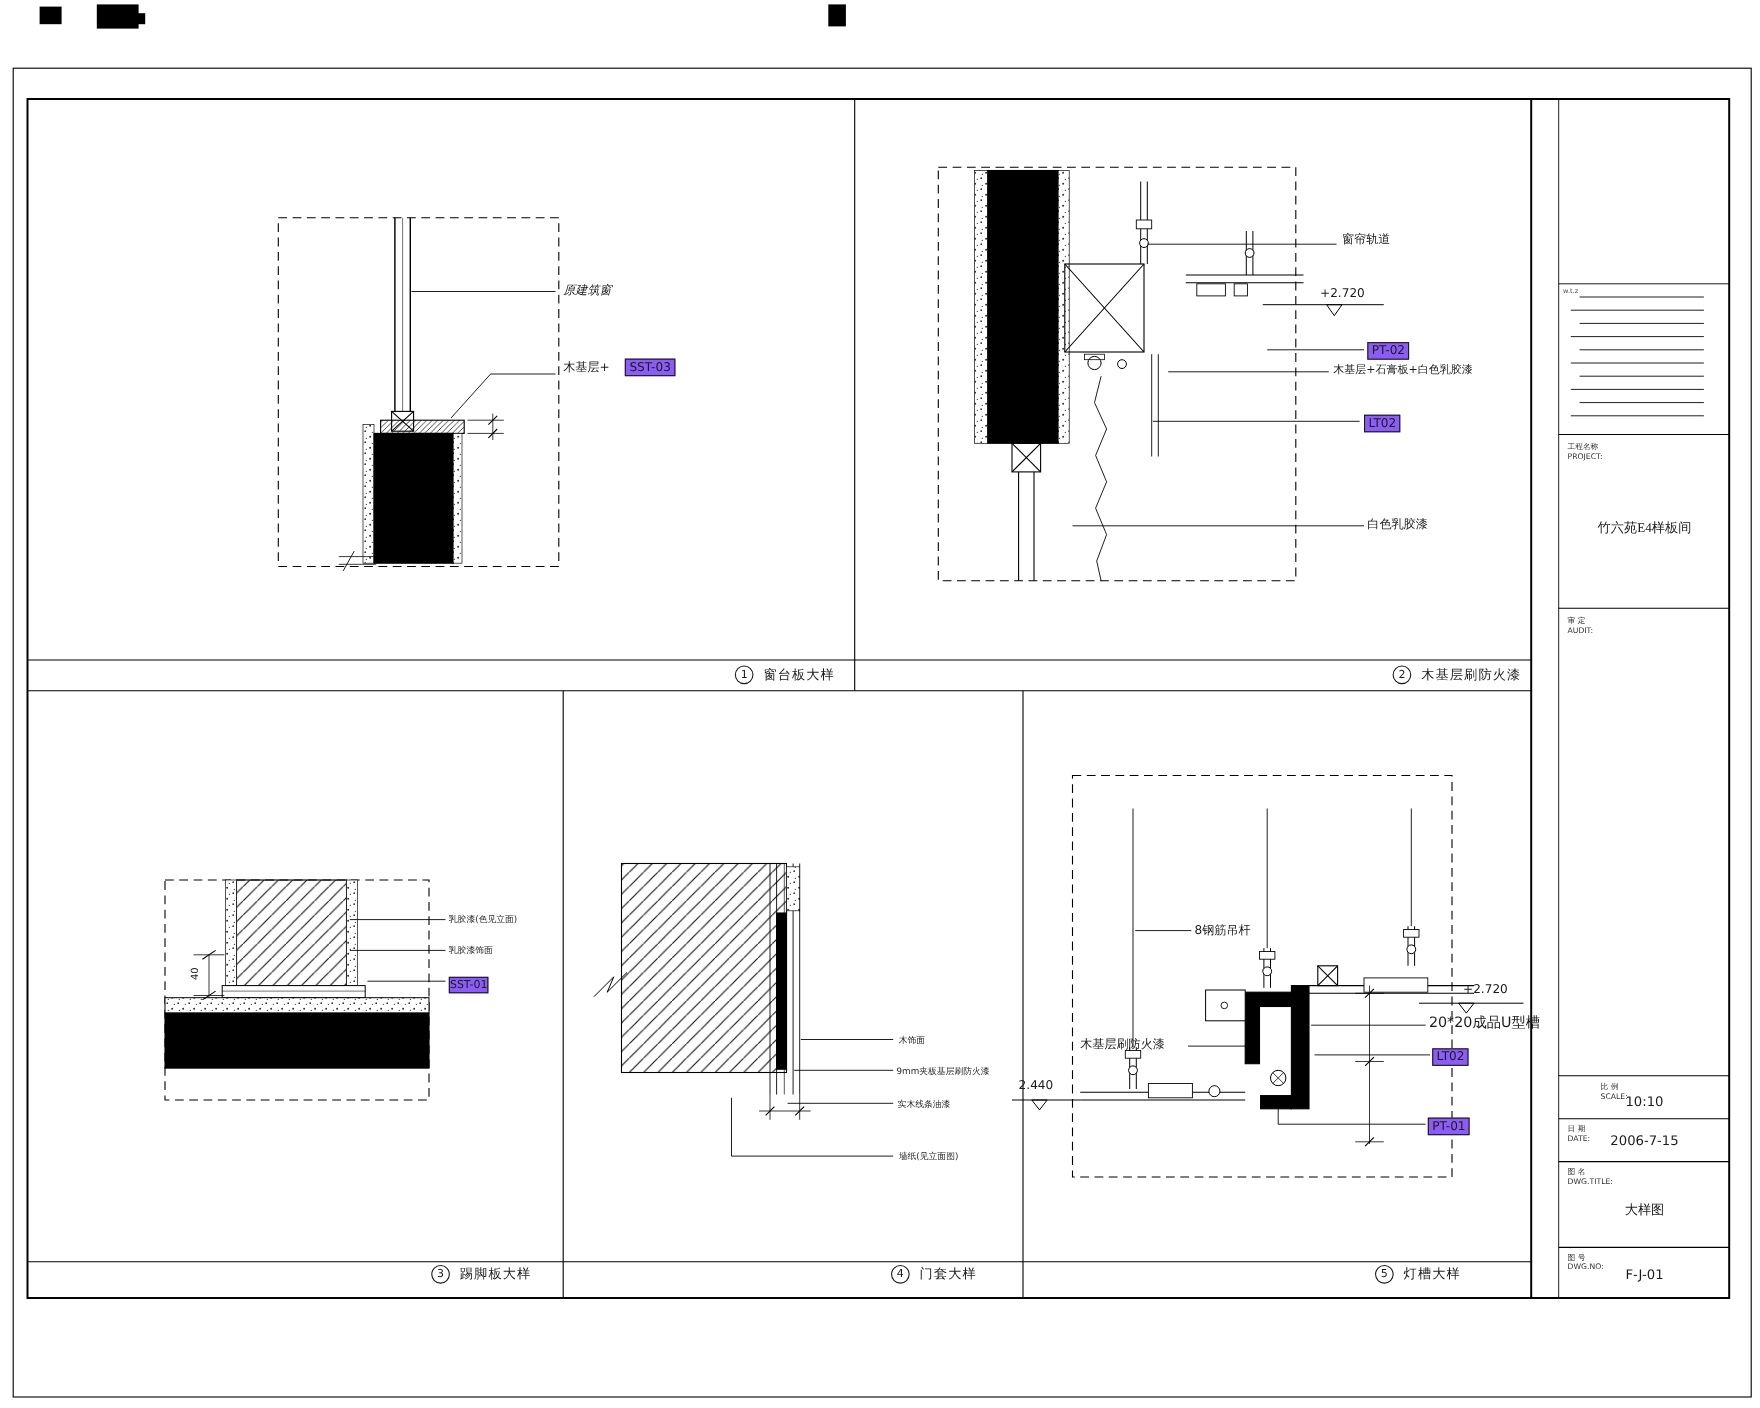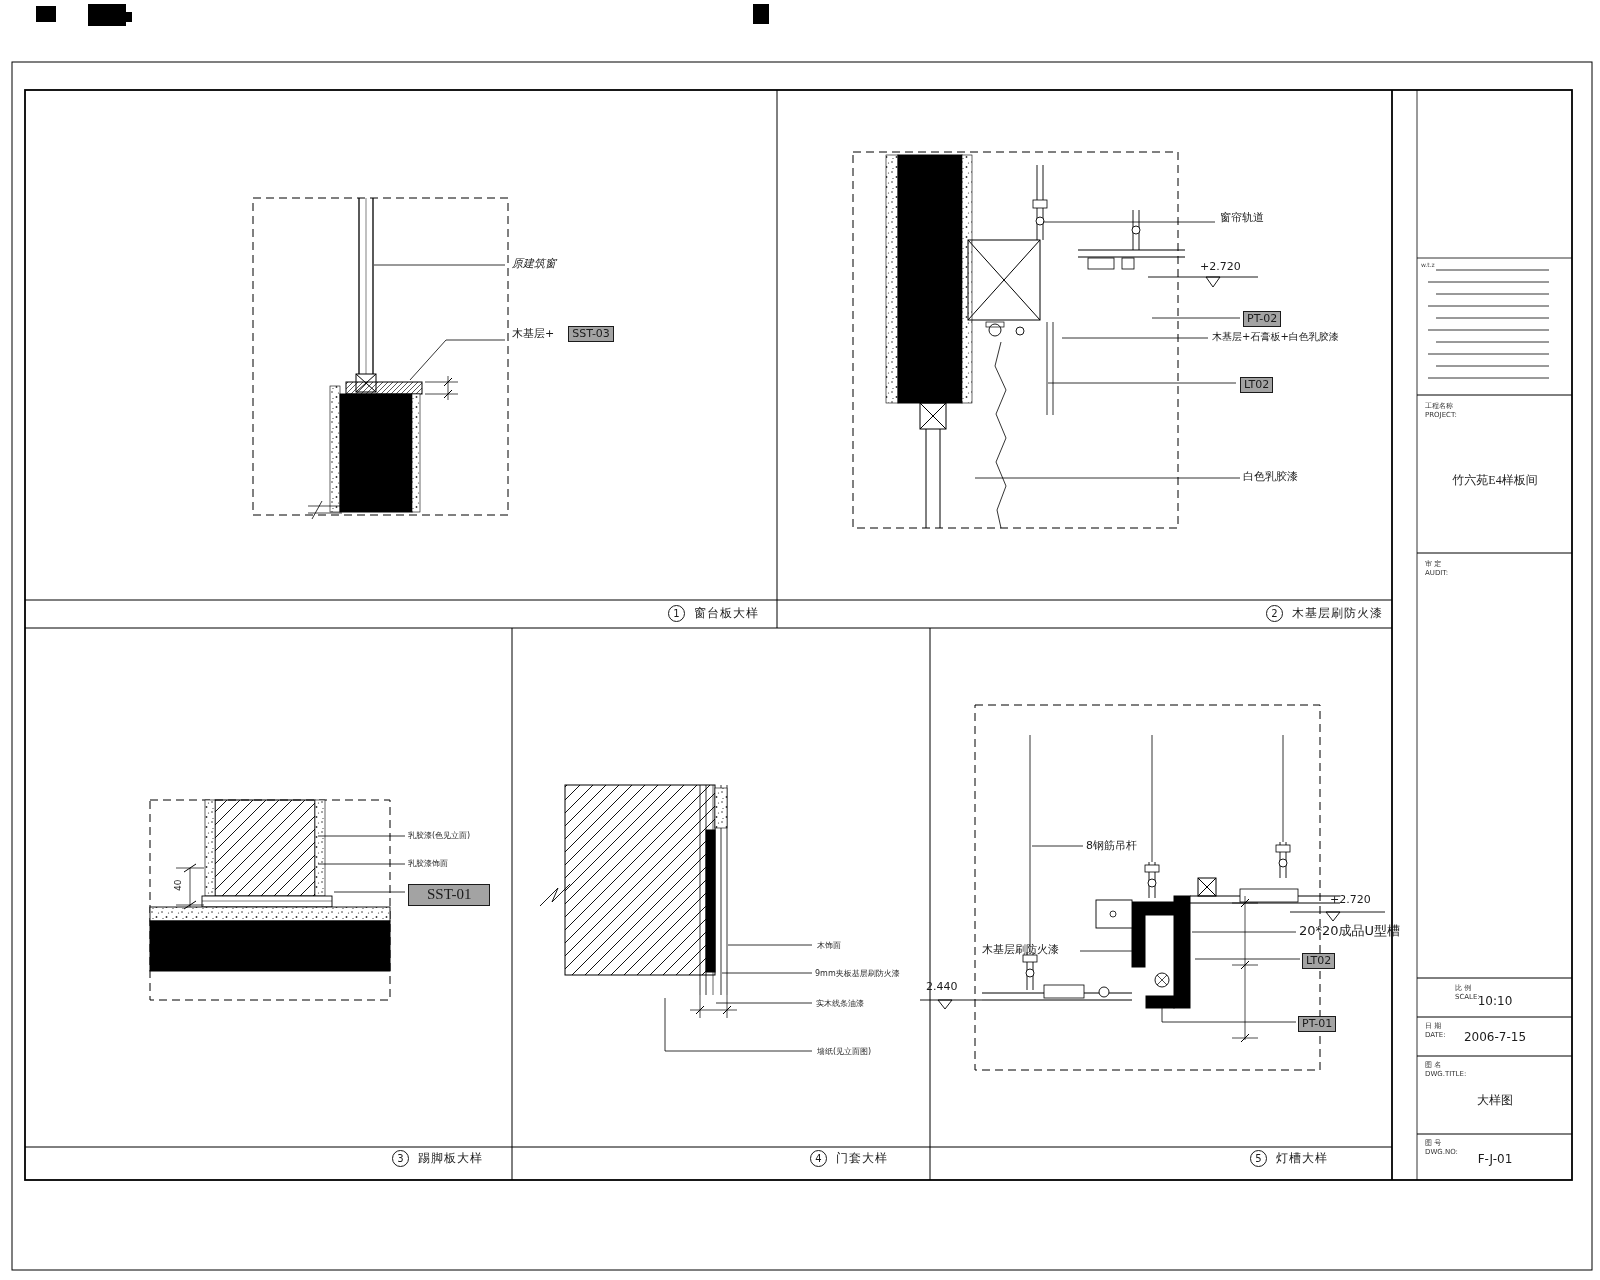--- a/index.html
+++ b/index.html
@@ -10,24 +10,24 @@
   svg.linework{position:absolute;left:0;top:0;}
   .lbl{position:absolute;white-space:nowrap;color:#1b1b1b;line-height:1.15;}
   .f6{font-size:6px;color:#444;}
   .f8{font-size:8px;color:#2a2a2a;}
   .f9{font-size:9px;}
   .f10{font-size:10px;}
   .f11{font-size:11px;}
   .f12{font-size:12px;}
   .f13{font-size:13px;}
   .code-box{
-    display:inline-block;border:1px solid #1b1b1b;background:#a3a3a3;
+    display:inline-block;border:1px solid #1b1b1b;background:#8b5cf6;
     padding:0 3px;font-size:11px;line-height:1.3;
   }
-  .code-box.small{font-size:15px;padding:0 18px;font-family:Liberation Serif, serif;}
+  .code-box.small{font-size:10px;padding:0 0;}
   .panel-title{display:flex;align-items:center;gap:9px;font-size:12px;letter-spacing:1px;}
   .circle-num{
     display:inline-block;width:15px;height:15px;border:1px solid #1b1b1b;border-radius:50%;
     font-size:10px;line-height:15px;text-align:center;letter-spacing:0;flex:0 0 auto;
   }
   .rot90{transform:rotate(-90deg);transform-origin:center center;}
   .lead-row{display:flex;align-items:center;gap:14px;text-align:center;}
   .tb-label{position:absolute;font-size:7px;color:#333;line-height:1.25;}
   .tb-value{position:absolute;font-size:12px;text-align:center;}
 </style>

